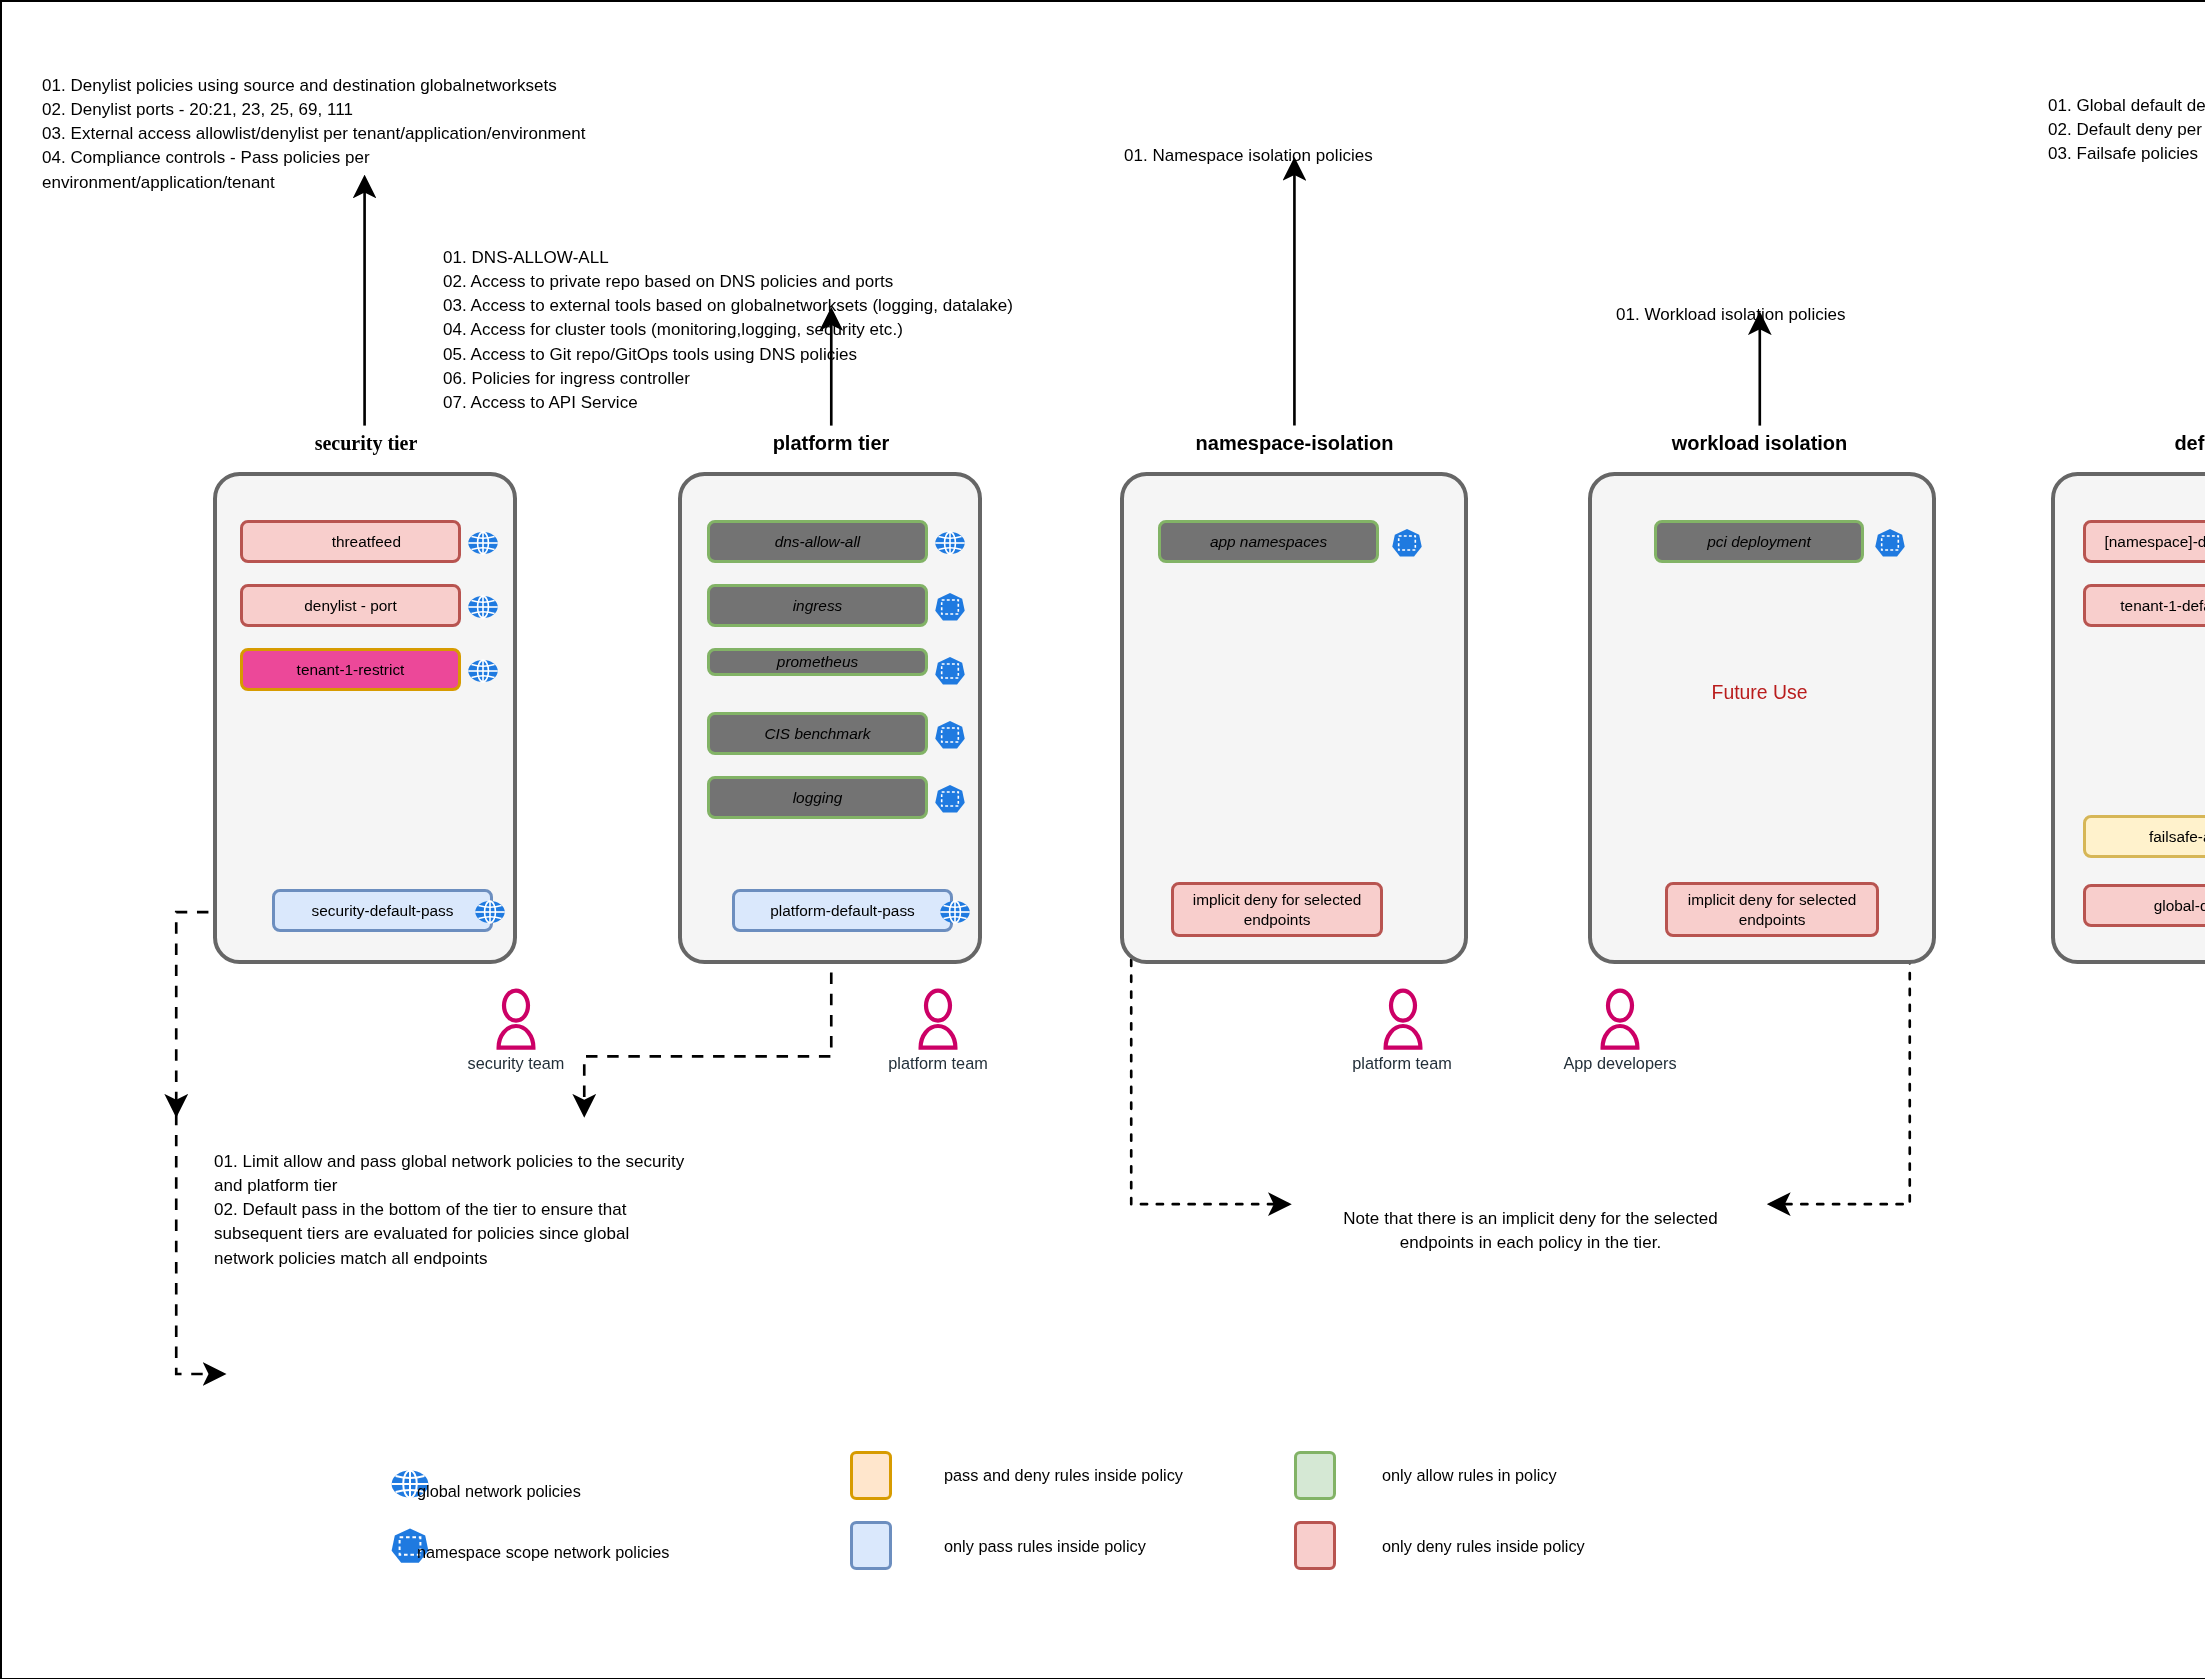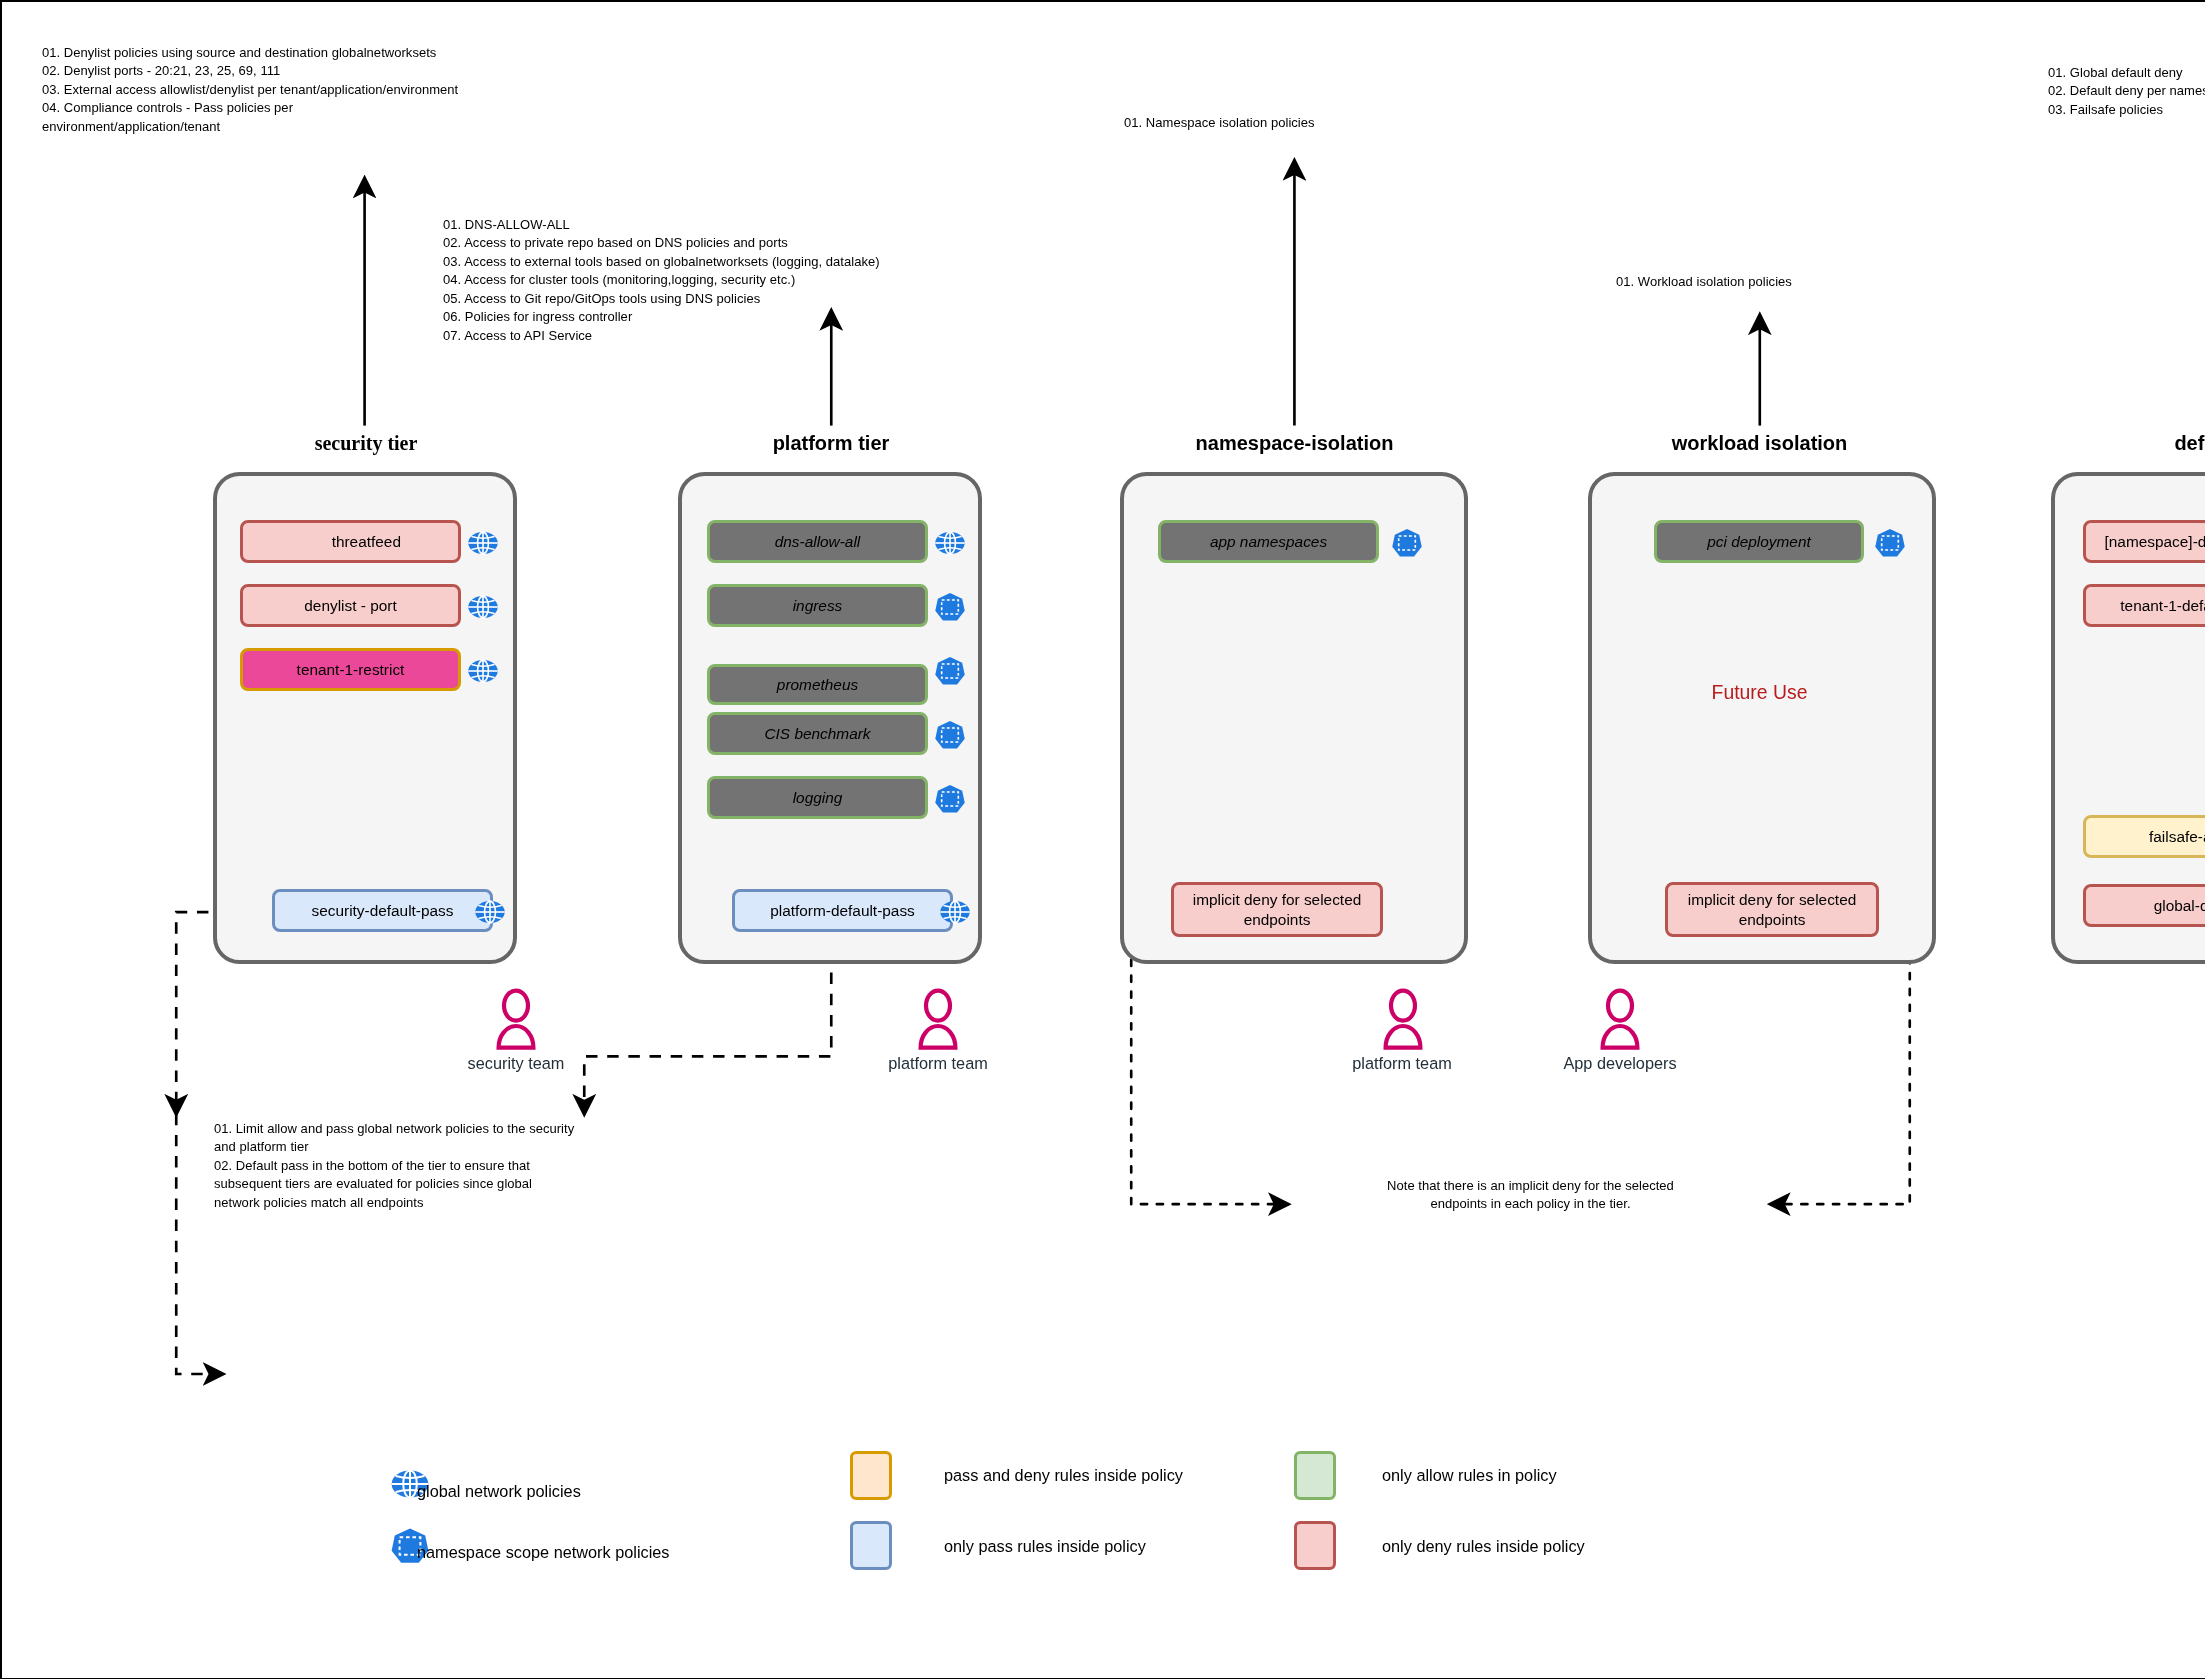--- a/index.html
+++ b/index.html
@@ -12,25 +12,26 @@
     width:2756px;
     height:1680px;
     background:#ffffff;
     border:2.2px solid #000000;
     box-sizing:border-box;
     overflow:hidden;
   }
   .abs{position:absolute;}
   
   .note{
-    font-size:13px;
+    font-size:17px;
     line-height:1.42;
     color:#000;
     white-space:pre-line;
     letter-spacing:0.04px;
+    margin-top:30px;
   }
   .note-c{text-align:center;}
   
   .tier-title{
     font-size:20px;
     font-weight:bold;
     text-align:center;
     color:#000;
   }
   
@@ -194,21 +195,21 @@
     <ellipse cx="35" cy="26" rx="20" ry="25" fill="none" stroke="#cc0066" stroke-width="7"></ellipse>
     <path d="M6 96 A29 36 0 0 1 64 96 Z" fill="none" stroke="#cc0066" stroke-width="7"></path>
   </svg>
   <div class="abs persona-label" style="left:426px;top:1052px;width:176px;">security team</div>
 
   <div class="abs tier-title" style="left:677px;top:430px;width:304px;">platform tier</div>
   <div class="abs tier-box" style="left:676px;top:470px;width:304px;height:492px;"></div>
 
   <div class="abs pill allow" style="left:705px;top:518px;width:221px;height:43px;">dns-allow-all</div>
   <div class="abs pill allow" style="left:705px;top:582px;width:221px;height:43px;">ingress</div>
-  <div class="abs pill allow" style="left:705px;top:662px;width:221px;height:41px;">prometheus</div>
+  <div class="abs pill allow" style="left:705px;top:646px;width:221px;height:28px;">prometheus</div>
   <div class="abs pill allow" style="left:705px;top:710px;width:221px;height:43px;">CIS benchmark</div>
   <div class="abs pill allow" style="left:705px;top:774px;width:221px;height:43px;">logging</div>
   <div class="abs pill pass" style="left:730px;top:887px;width:221px;height:43px;">platform-default-pass</div>
 
   <svg class="abs" style="left:932px;top:525px;width:32px;height:32px;" viewBox="0 0 100 100">
     <ellipse cx="50" cy="50" rx="46" ry="34" fill="#1f7ae0"></ellipse>
     <g stroke="#fff" stroke-width="5" fill="none">
       <line x1="4" y1="50" x2="96" y2="50"></line>
       <ellipse cx="50" cy="50" rx="17" ry="34"></ellipse>
       <path d="M14 30 Q50 40 86 30"></path>

